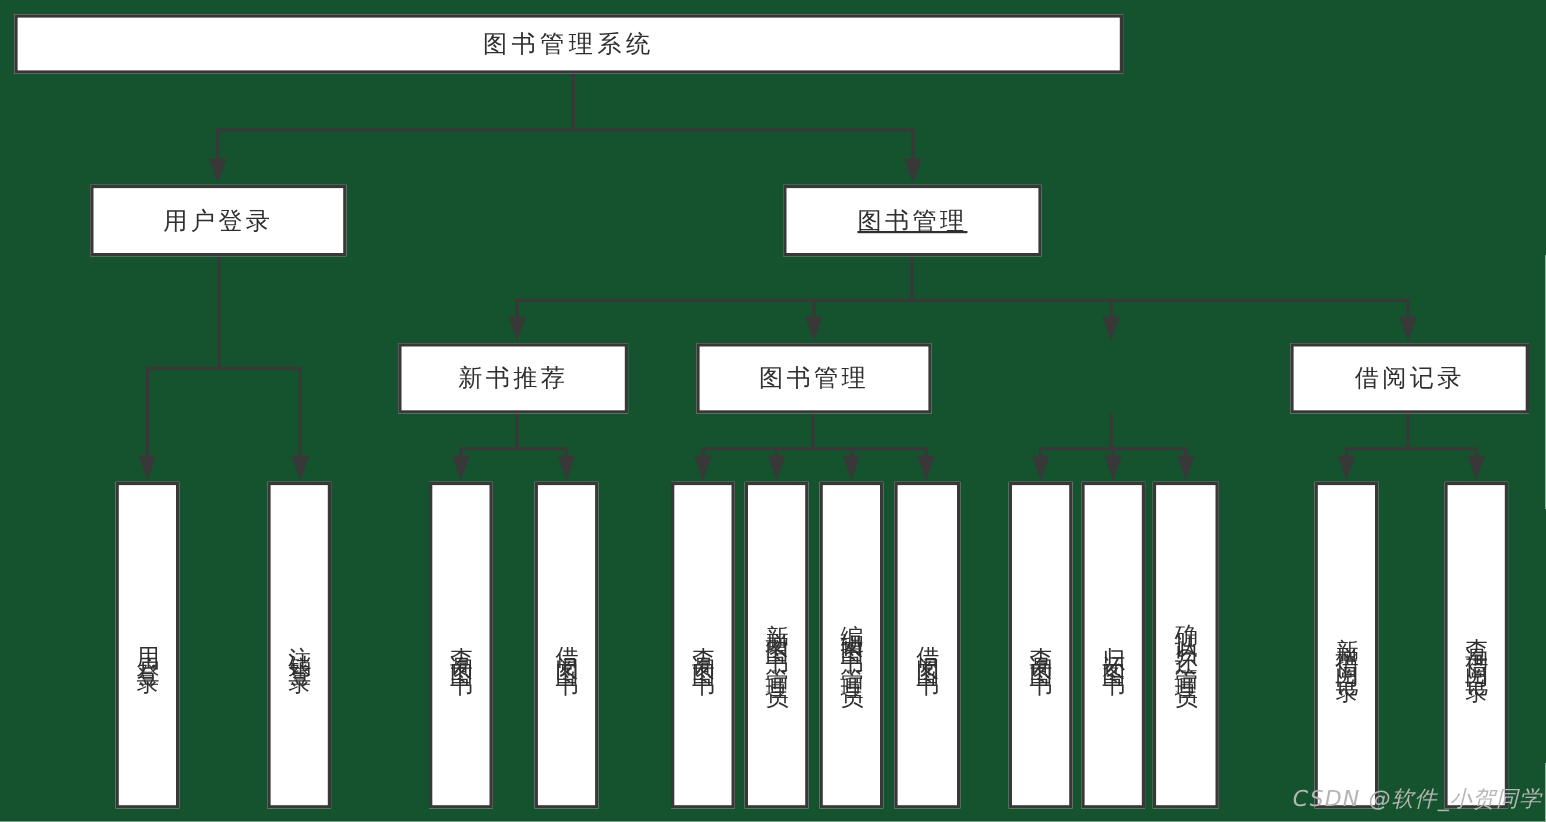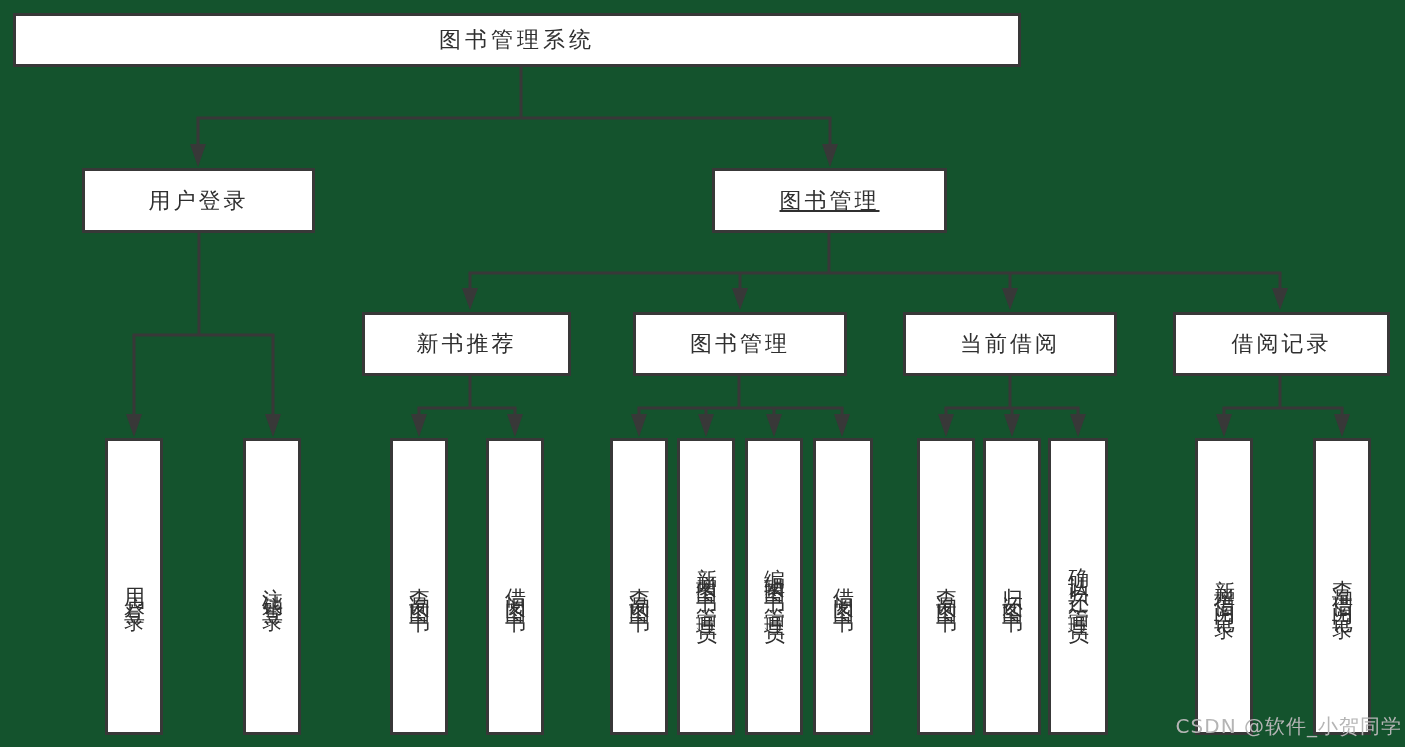--- a/index.html
+++ b/index.html
@@ -27,21 +27,21 @@
     writing-mode:vertical-lr;text-orientation:mixed;
     font-size:21px;letter-spacing:8px;color:#2f2f2f;line-height:1;
   }
   .l1{left:105px;}  .l2{left:243px;}
   .l3{left:390px;}  .l4{left:486px;}
   .l5{left:610px;}  .l6{left:677px;}  .l7{left:745px;}  .l8{left:813px;width:60px;}
   .l9{left:917px;}  .l10{left:983px;} .l11{left:1048px;width:60px;}
   .l12{left:1195px;}.l13{left:1313px;}
   .watermark{
     position:absolute;right:3px;bottom:7px;
-    font-size:20px;letter-spacing:1px;color:#b5b5b5;white-space:nowrap;
+    font-size:20px;letter-spacing:1px;color:#b5b5b5;white-space:nowrap;font-style:italic;
   }
 </style>
 </head>
 <body>
 
 <div class="canvas">
 
   <svg class="connectors" viewBox="0 0 1405 747" xmlns="http://www.w3.org/2000/svg">
     <g stroke="#383838" stroke-width="3" fill="none">
 
@@ -108,21 +108,20 @@
     </g>
   </svg>
 
   <div class="box root">图书管理系统</div>
 
   <div class="box b-user">用户登录</div>
   <div class="box b-mgmt">图书管理</div>
 
   <div class="box b-new">新书推荐</div>
   <div class="box b-borrow">图书管理</div>
-  <div class="box b-current">当前借阅</div>
   <div class="box b-record">借阅记录</div>
 
   <div class="leaf l1">用户登录</div>
   <div class="leaf l2">注销登录</div>
   <div class="leaf l3">查询图书</div>
   <div class="leaf l4">借阅图书</div>
   <div class="leaf l5">查询图书</div>
   <div class="leaf l6">新增图书（管理员）</div>
   <div class="leaf l7">编辑图书（管理员）</div>
   <div class="leaf l8">借阅图书</div>

